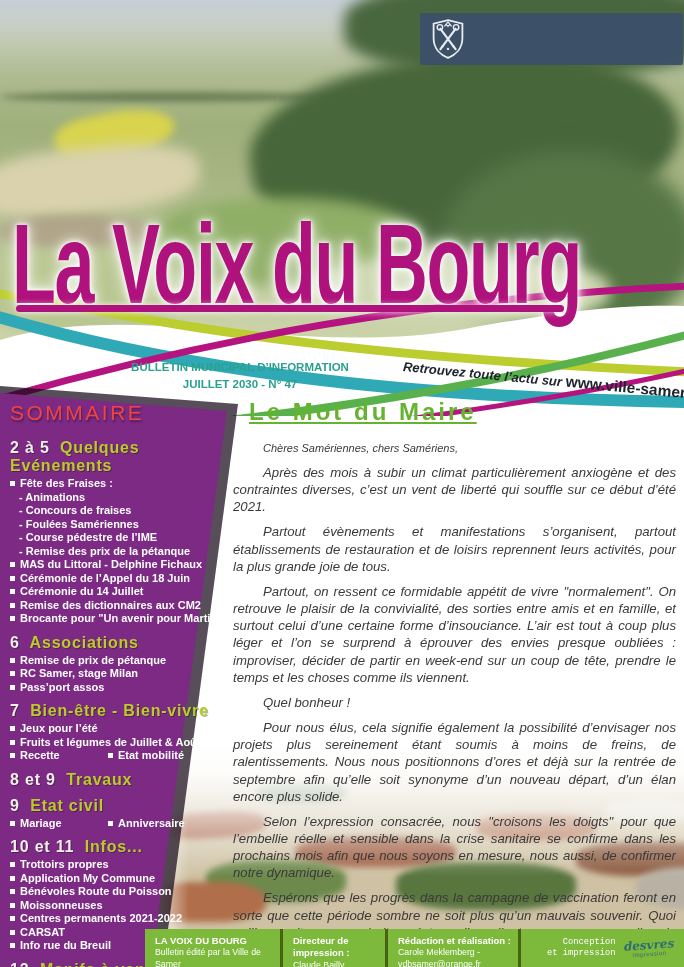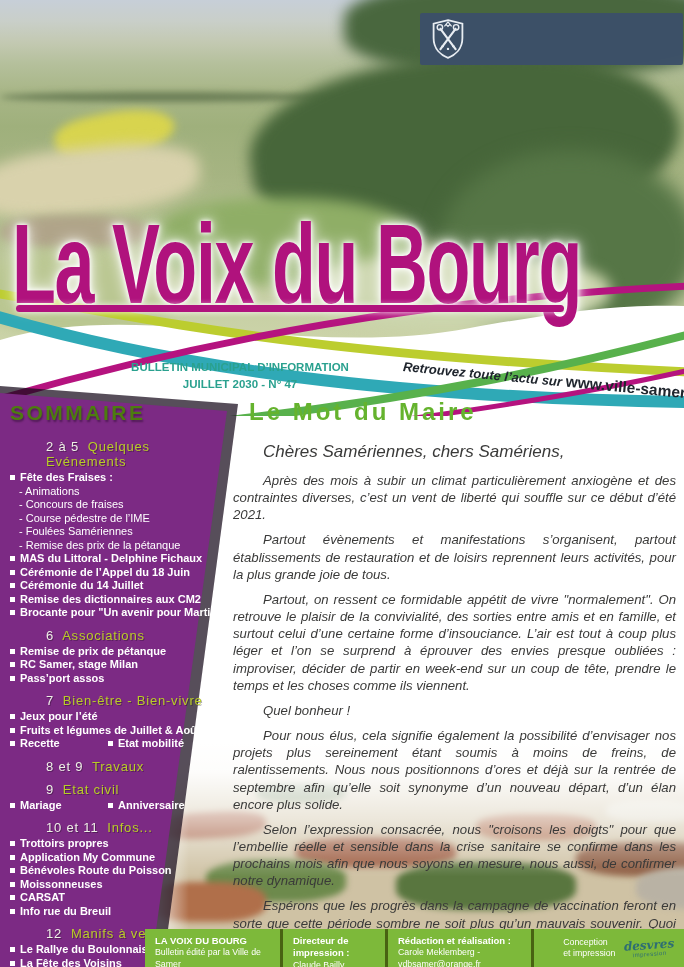--- a/index.html
+++ b/index.html
@@ -50,30 +50,30 @@
   .actu-prefix{font-size:13px;font-weight:bold;font-style:italic;}
   .actu-url{font-size:15.5px;font-weight:bold;}
 
   
   .sidebar{position:absolute;left:0;top:386px;width:245px;height:581px;z-index:5;}
   .sidebar-shadow{position:absolute;inset:0;background:rgba(22,10,26,.72);
     clip-path:polygon(0 0,238px 18px,163px 100%,0 100%);}
   .sidebar-bg{position:absolute;inset:0;background:var(--c-purple,#7c2a84);
     clip-path:polygon(0 7px,227px 25px,151px 100%,0 100%);}
   .sidebar-content{position:relative;padding:15px 0 0 10px;width:215px;}
-  .sommaire-title{color:#4d7c0f;font-weight:bold;font-size:21px;letter-spacing:2.5px;
+  .sommaire-title{color:#ef4444;font-weight:normal;font-size:21px;letter-spacing:2.5px;
     margin-bottom:14px;text-shadow:1px 2px 2px rgba(0,0,0,.35);}
   .sec{margin-top:8px;}
-  .sec-h{font-size:13px;font-weight:normal;letter-spacing:.8px;margin-bottom:2px;
-    text-shadow:1px 1px 0 rgba(0,0,0,.3);margin-left:36px;}
+  .sec-h{font-size:16px;font-weight:bold;letter-spacing:.8px;margin-bottom:2px;
+    text-shadow:1px 1px 0 rgba(0,0,0,.3);}
   .sec-num{color:#eef0e6;}
   .sec-title{color:var(--c-lime,#b9cc27);}
   .item{color:#fff;font-weight:bold;font-size:11px;line-height:13.5px;}
   .bullet{display:inline-block;width:5px;height:5px;background:#fff;margin:0 5px 1px 0;}
-  .subitem{color:#fff;font-weight:normal;font-size:11px;line-height:13.5px;padding-left:9px;}
+  .subitem{color:#fff;font-weight:bold;font-size:11px;line-height:13.5px;padding-left:9px;}
   .item-row{display:flex;}
   .item-row .item:first-child{width:98px;flex:none;}
 
   
   .town-photo{position:absolute;left:146px;top:742px;width:538px;height:187px;z-index:1;
     background:#cfc2a4;overflow:hidden;}
   .tb{position:absolute;filter:blur(3px);border-radius:40%;}
   .t1{left:10px;top:70px;width:110px;height:26px;background:#a35b3d;transform:rotate(-3deg);}
   .t2{left:150px;top:95px;width:160px;height:30px;background:#9c5a3e;}
   .t3{left:330px;top:72px;width:120px;height:26px;background:#ab6a47;}
@@ -85,34 +85,34 @@
   .t9{left:110px;top:40px;width:90px;height:20px;background:#55703d;}
   .t10{left:0px;top:140px;width:120px;height:40px;background:#b06f4a;}
   .town-fade{position:absolute;inset:0;
     background:linear-gradient(180deg,#fff 0%,rgba(255,255,255,.96) 16%,
                rgba(255,255,255,.6) 42%,rgba(255,255,255,0) 72%),
                linear-gradient(90deg,#fff 0%,rgba(255,255,255,0) 8%);}
 
   
   .main{position:absolute;left:233px;top:398px;width:443px;z-index:2;color:var(--c-ink,#3a3a39);}
   .mot-title{margin:0 0 10px 16px;font-size:24px;font-weight:bold;letter-spacing:3px;
-    color:var(--c-green_heading,#65b32e);}
-  .salutation{margin:16px 0 10px 0;text-indent:30px;font-style:italic;font-size:17px;}
+    color:var(--c-green_heading,#65b32e);text-decoration:underline;}
+  .salutation{margin:16px 0 10px 0;text-indent:30px;font-style:italic;font-size:11px;}
   .para{margin:0 0 8px 0;font-style:italic;font-size:13.2px;line-height:1.3;
     text-align:justify;text-indent:30px;}
 
   
   .footer{position:absolute;left:145px;top:929px;width:539px;height:38px;z-index:6;
     background:var(--c-footer_green,#7db93a);display:flex;box-sizing:border-box;color:#fff;}
   .f-cell{box-sizing:border-box;padding:6px 0 0 10px;line-height:1.3;}
   .f-cell + .f-cell{border-left:3px solid var(--c-footer_divider,#486312);}
-  .fc1{width:135px;} .fc2{width:105px;} .fc3{width:146px;} .fc4{flex:1;display:flex;align-items:center;justify-content:flex-end;padding:0 6px 0 0;}
+  .fc1{width:135px;} .fc2{width:105px;} .fc3{width:133px;} .fc4{flex:1;display:flex;align-items:center;justify-content:flex-end;padding:0 6px 0 0;}
   .f-title{font-weight:bold;font-size:9.5px;}
   .f-sub{font-size:8.8px;}
-  .f-concept{font-size:8.8px;margin-right:8px;line-height:1.25;}
+  .f-concept{font-size:8.8px;text-align:right;margin-right:8px;line-height:1.25;font-family:Liberation Mono, monospace;}
   .printer{color:#2e6e73;text-align:center;margin-right:4px;transform:rotate(-4deg);}
   .printer-name{font-family:"DejaVu Serif",serif;font-style:italic;font-weight:bold;font-size:12px;line-height:1;}
   .printer-sub{font-size:6px;letter-spacing:.5px;line-height:1;}
 </style>
 </head>
 <body>
 
 <div class="page">
 
   <div class="hero">
@@ -180,22 +180,22 @@
     <div class="sidebar-shadow"></div>
     <div class="sidebar-bg"></div>
     <div class="sidebar-content">
       <div class="sommaire-title">SOMMAIRE</div>
       <div id="sommaire-sections">
           <div class="sec">
             <div class="sec-h"><span class="sec-num">2 à 5</span>&nbsp; <span class="sec-title">Quelques Evénements</span></div>
             <div class="item"><span class="bullet"></span><span class="item-label">Fête des Fraises :</span></div>
             <div class="subitem">- Animations</div>
             <div class="subitem">- Concours de fraises</div>
+            <div class="subitem">- Foulées Samériennes</div>
             <div class="subitem">- Course pédestre de l’IME</div>
-            <div class="subitem">- Foulées Samériennes</div>
             <div class="subitem">- Remise des prix de la pétanque</div>
             <div class="item"><span class="bullet"></span><span class="item-label">MAS du Littoral - Delphine Fichaux</span></div>
             <div class="item"><span class="bullet"></span><span class="item-label">Cérémonie de l’Appel du 18 Juin</span></div>
             <div class="item"><span class="bullet"></span><span class="item-label">Cérémonie du 14 Juillet</span></div>
             <div class="item"><span class="bullet"></span><span class="item-label">Remise des dictionnaires aux CM2</span></div>
             <div class="item"><span class="bullet"></span><span class="item-label">Brocante pour "Un avenir pour Martin"</span></div>
           </div>
           <div class="sec">
             <div class="sec-h"><span class="sec-num">6</span>&nbsp; <span class="sec-title">Associations</span></div>
             <div class="item"><span class="bullet"></span><span class="item-label">Remise de prix de pétanque</span></div>
@@ -220,20 +220,21 @@
               <div class="item"><span class="bullet"></span><span class="item-label">Mariage</span></div>
               <div class="item"><span class="bullet"></span><span class="item-label">Anniversaire</span></div>
             </div>
           </div>
           <div class="sec">
             <div class="sec-h"><span class="sec-num">10 et 11</span>&nbsp; <span class="sec-title">Infos...</span></div>
             <div class="item"><span class="bullet"></span><span class="item-label">Trottoirs propres</span></div>
             <div class="item"><span class="bullet"></span><span class="item-label">Application My Commune</span></div>
             <div class="item"><span class="bullet"></span><span class="item-label">Bénévoles Route du Poisson</span></div>
             <div class="item"><span class="bullet"></span><span class="item-label">Moissonneuses</span></div>
+            <div class="item"><span class="bullet"></span><span class="item-label">Centres permanents 2021-2022</span></div>
             <div class="item"><span class="bullet"></span><span class="item-label">CARSAT</span></div>
             <div class="item"><span class="bullet"></span><span class="item-label">Info rue du Breuil</span></div>
           </div>
           <div class="sec">
             <div class="sec-h"><span class="sec-num">12</span>&nbsp; <span class="sec-title">Manifs à venir...</span></div>
             <div class="item"><span class="bullet"></span><span class="item-label">Le Rallye du Boulonnais</span></div>
             <div class="item"><span class="bullet"></span><span class="item-label">La Fête des Voisins</span></div>
           </div>
         </div>
     </div>

